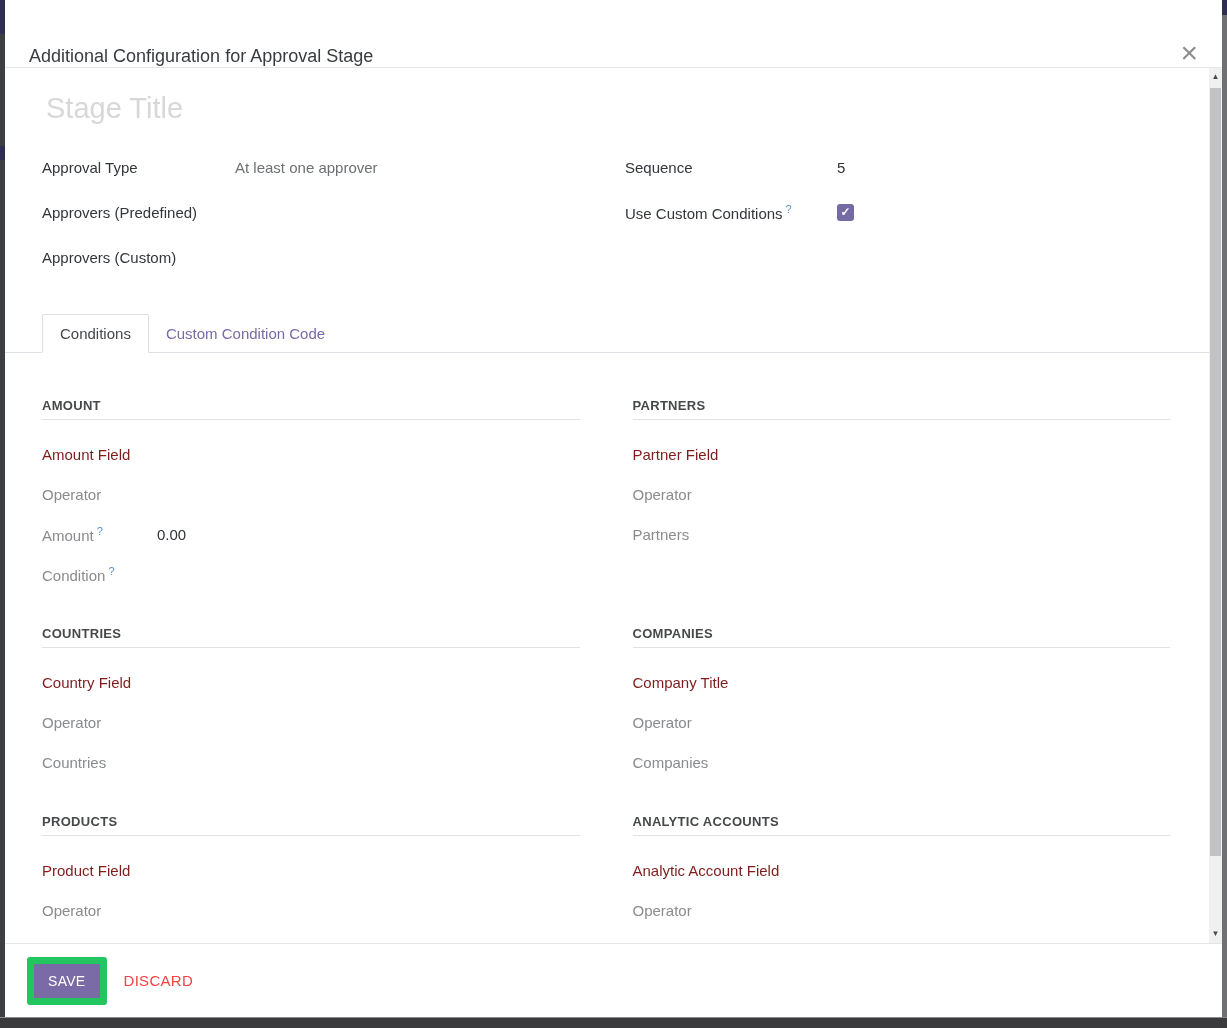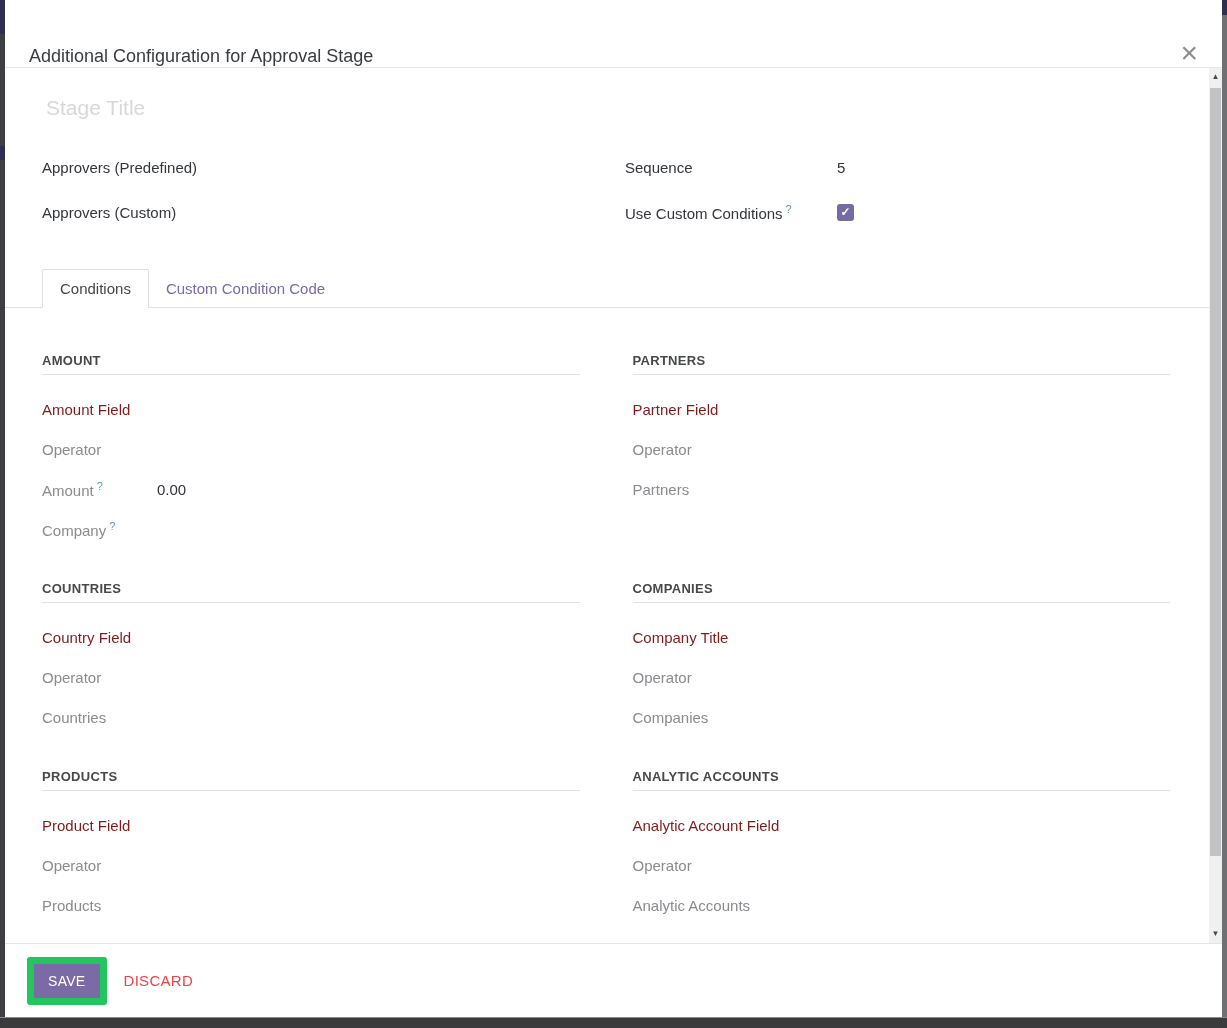--- a/index.html
+++ b/index.html
@@ -29,21 +29,21 @@
   .modal-title { font-size:18px; color:#383b40; }
   .close-btn {
     margin-left:auto; background:none; border:none; cursor:pointer;
     font-size:30px; line-height:28px; color:#8d8d8d; font-weight:300;
     font-family:"Liberation Sans", sans-serif;
   }
   .modal-body { position:relative; flex:1 1 auto; overflow:hidden; }
   .body-inner { position:absolute; left:0; top:0; right:13px; bottom:0; padding:0 39px 0 37px; overflow:hidden; }
 
   .stage-title {
-    margin:20px 0 0 4px; font-size:21px; line-height:40px; color:#d8d8d8; cursor:text;
+    margin:20px 0 0 4px; font-size:29px; line-height:40px; color:#d8d8d8; cursor:text;
   }
 
   .top-fields {
     margin-top:25px; display:grid; grid-template-columns:1fr 1fr; column-gap:38px;
   }
   .field-row { display:flex; align-items:center; height:28px; margin-bottom:17px; font-size:15px; }
   .field-row .lbl { color:#33363b; flex:0 0 193px; }
   .field-row .lbl-wide { color:#33363b; flex:0 0 212px; }
   .field-row .val { color:#6d7073; }
   .field-row .val-dark { color:#2f3338; }
@@ -126,20 +126,24 @@
   </div>
 
   <div class="modal-body">
     <div class="body-inner">
 
       <div class="stage-title">Stage Title</div>
 
       <div class="top-fields">
         <div class="col-left">
           <div class="field-row">
+            <span class="lbl">Approval Type</span>
+            <span class="val">At least one approver</span>
+          </div>
+          <div class="field-row">
             <span class="lbl">Approvers (Predefined)</span>
             <span class="val"></span>
           </div>
           <div class="field-row">
             <span class="lbl">Approvers (Custom)</span>
             <span class="val"></span>
           </div>
         </div>
         <div class="col-right">
           <div class="field-row">
@@ -170,21 +174,21 @@
           </div>
           <div class="s-row">
             <span class="s-label muted">Operator</span>
             <span class="s-val"></span>
           </div>
           <div class="s-row">
             <span class="s-label muted"><span>Amount</span><sup class="help">?</sup></span>
             <span class="s-val">0.00</span>
           </div>
           <div class="s-row">
-            <span class="s-label muted"><span>Company</span><sup class="help">?</sup></span>
+            <span class="s-label muted"><span>Condition</span><sup class="help">?</sup></span>
             <span class="s-val"></span>
           </div>
         </div>
 
         <div class="section">
           <div class="section-title">PARTNERS</div>
           <div class="s-row first">
             <span class="s-label">Partner Field</span>
             <span class="s-val"></span>
           </div>

